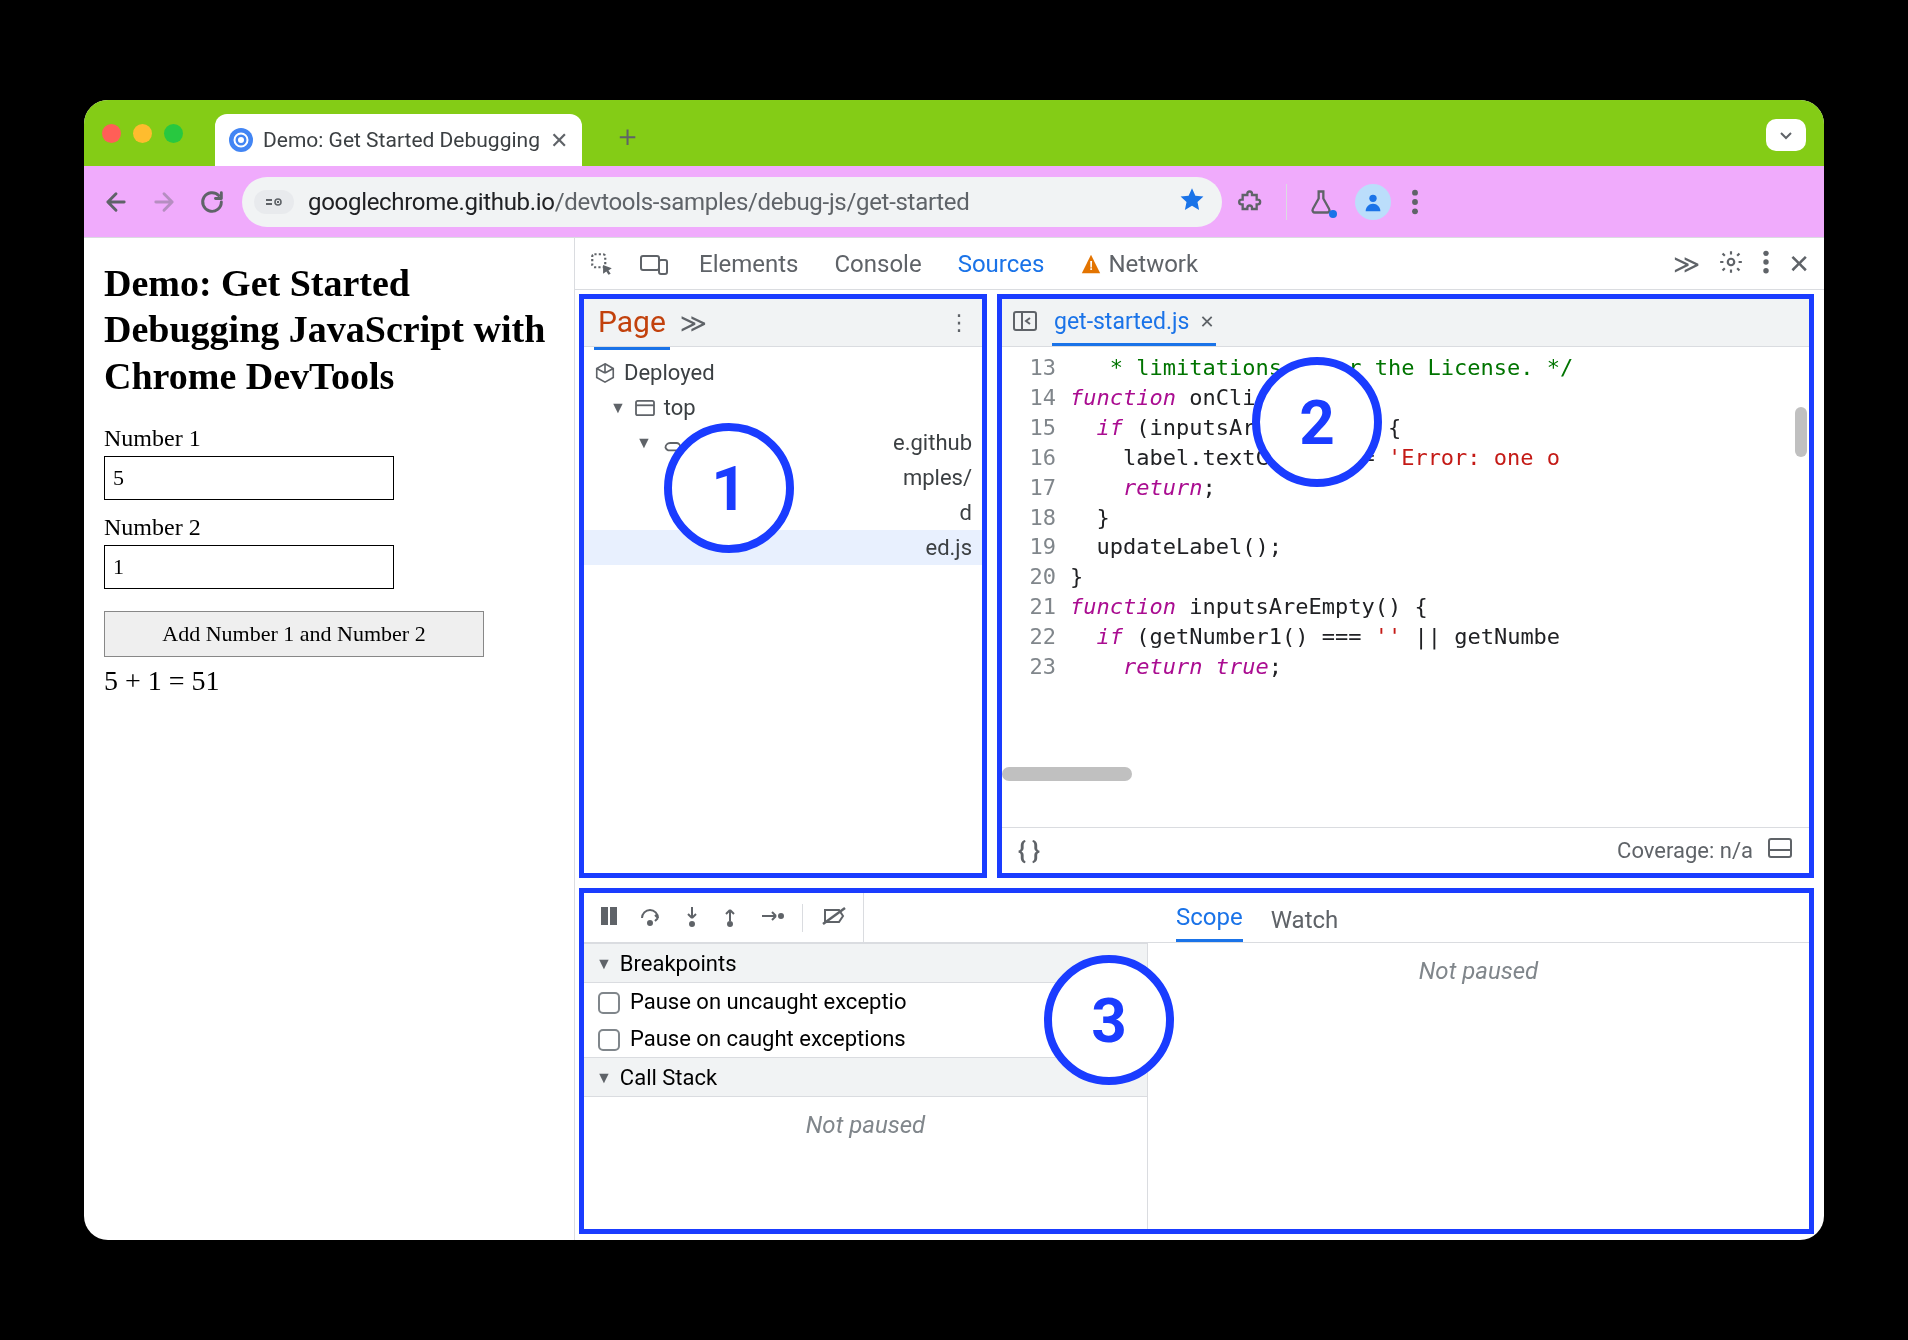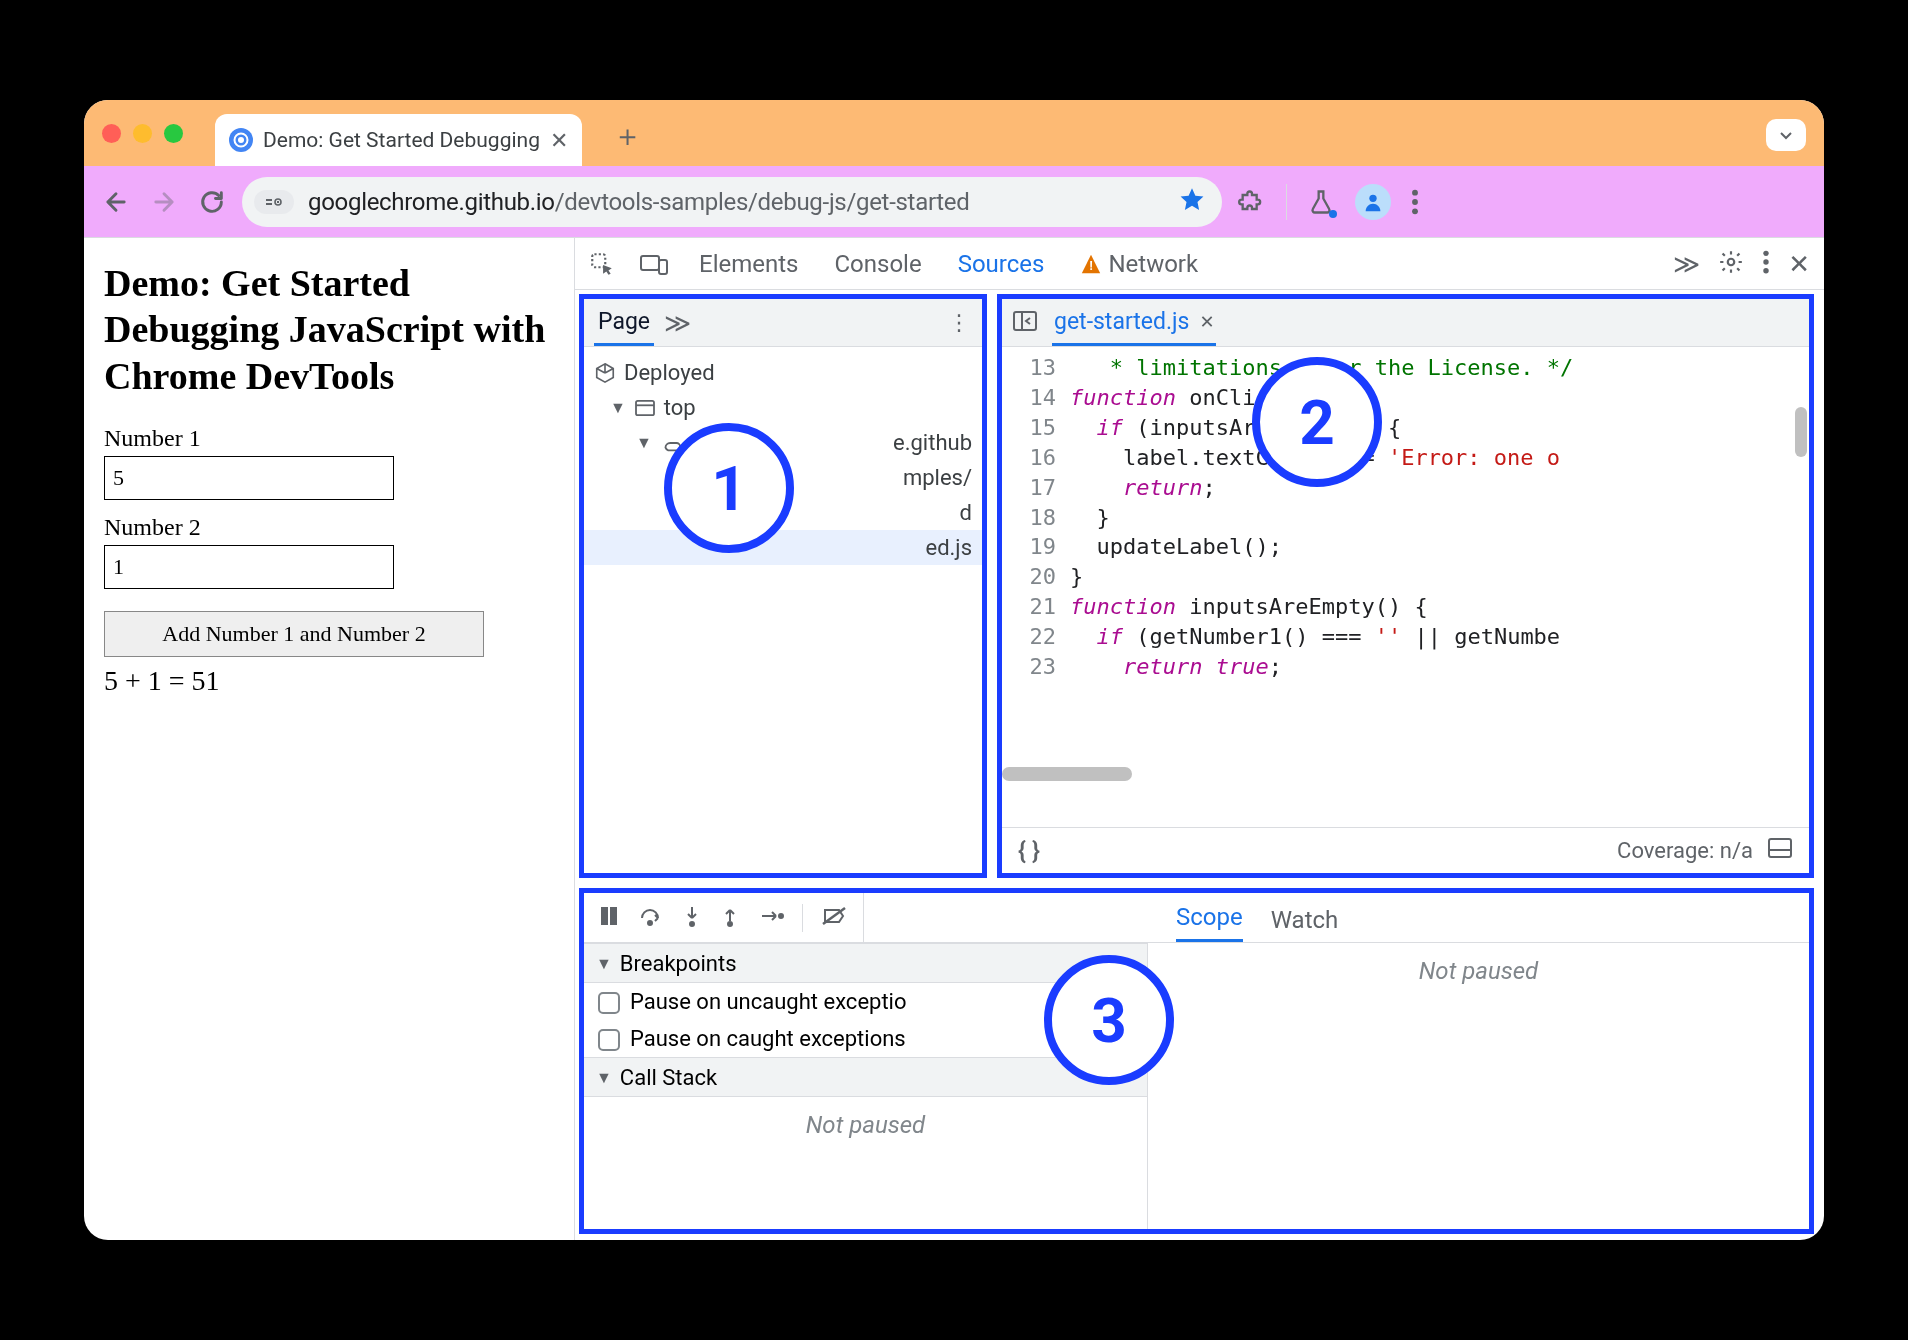--- a/index.html
+++ b/index.html
@@ -1,18 +1,18 @@
 <!DOCTYPE html>
 <html><head>
 <meta charset="utf-8">
 <style>
 * { box-sizing: border-box; margin: 0; padding: 0; }
 body { background: #000; width: 1908px; height: 1340px; font-family: -apple-system, BlinkMacSystemFont, "Segoe UI", Roboto, sans-serif; display: flex; align-items: center; justify-content: center; }
 .browser-window { width: 1740px; height: 1140px; background: #fff; border-radius: 24px; box-shadow: 0 10px 40px rgba(0,0,0,0.5); overflow: hidden; display: flex; flex-direction: column; position: relative; }
-.title-bar { height: 66px; background: #fdba74; display: flex; align-items: center; padding: 0 18px; gap: 12px; }
+.title-bar { height: 66px; background: #84cc16; display: flex; align-items: center; padding: 0 18px; gap: 12px; }
 .traffic-lights { display: flex; gap: 12px; margin-right: 20px; }
 .traffic-light { width: 19px; height: 19px; border-radius: 50%; }
 .tl-red { background: #ff5f57; } .tl-amber { background: #febc2e; } .tl-green { background: #28c840; }
 .tab { background: #fff; height: 52px; border-radius: 12px 12px 0 0; display: flex; align-items: center; padding: 0 14px; gap: 10px; margin-top: 14px; min-width: 360px; }
 .tab-favicon { width: 24px; height: 24px; background: #4285f4; border-radius: 50%; display: flex; align-items: center; justify-content: center; color: #fff; font-size: 14px; }
 .tab-title { font-size: 21px; color: #3c4043; flex: 1; white-space: nowrap; overflow: hidden; text-overflow: ellipsis; }
 .tab-close { font-size: 22px; color: #5f6368; cursor: pointer; }
 .new-tab { margin-left: 18px; font-size: 30px; color: #5f6368; cursor: pointer; margin-top: 6px; }
 .expand-btn { margin-left: auto; background: #fff; width: 40px; height: 32px; border-radius: 10px; display: flex; align-items: center; justify-content: center; margin-top: 4px; }
 .toolbar { height: 72px; background: #f0abfc; border-bottom: 1px solid #dadce0; display: flex; align-items: center; padding: 0 18px; gap: 16px; }
@@ -40,21 +40,21 @@
 .devtools { flex: 1; display: flex; flex-direction: column; border-left: 1px solid #dadce0; }
 .dt-tabs { height: 52px; display: flex; align-items: center; padding: 0 14px; gap: 24px; border-bottom: 1px solid #dadce0; }
 .dt-tab { font-size: 24px; color: #5f6368; cursor: pointer; padding: 0 6px; display: flex; align-items: center; gap: 6px;}
 .dt-tab.active { color: #1a73e8; }
 .dt-tabs-right { margin-left: auto; display: flex; gap: 18px; align-items: center; color: #5f6368; }
 .dt-body { flex: 1; display: flex; flex-direction: column; position: relative; padding: 0px;}
 .dt-grid { flex: 1; display: grid; grid-template-columns: 408px 1fr; grid-template-rows: 1fr 346px; gap: 10px; padding: 4px 10px 6px 4px;}
 .pane { border: 5px solid #1a3cff; background: #fff; overflow: hidden; position: relative; }
 .pane.bottom { grid-column: 1 / 3; }
 .pane-header { height: 48px; background: #f1f3f4; border-bottom: 1px solid #dadce0; display: flex; align-items: center; padding: 0 10px; gap: 10px; }
-.pane-tab { font-size: 23px; color: #0f172a; border-bottom: 3px solid #1a73e8; padding: 8px 4px; }
+.pane-tab { font-size: 30px; color: #c2410c; border-bottom: 3px solid #1a73e8; padding: 8px 4px; }
 .chevrons { font-size: 26px; color: #5f6368; }
 .kebab { margin-left: auto; font-size: 22px; color: #5f6368; letter-spacing: 2px;}
 .tree { padding: 8px 0; font-size: 22px; color: #3c4043; }
 .tree-row { display: flex; align-items: center; gap: 8px; padding: 5px 10px; }
 .tree-row.indent1 { padding-left: 26px; } .tree-row.indent2 { padding-left: 52px; } .tree-row.indent3 { padding-left: 94px; } .tree-row.indent4 { padding-left: 130px; }
 .tree-row.selected { background: #e8f0fe; }
 .tw { color: #5f6368; font-size: 16px; }
 .code-tabbar { height: 48px; background: #f1f3f4; border-bottom: 1px solid #dadce0; display: flex; align-items: center; padding: 0 10px; gap: 14px;}
 .code-tab { font-size: 23px; color: #1a73e8; border-bottom: 3px solid #1a73e8; padding: 8px 2px; display: flex; align-items: center; gap: 10px;}
 .code-area { display: flex; font-family: Menlo, Monaco, monospace; font-size: 22px; line-height: 1.36; height: calc(100% - 48px - 46px); overflow: hidden; position:relative;}

